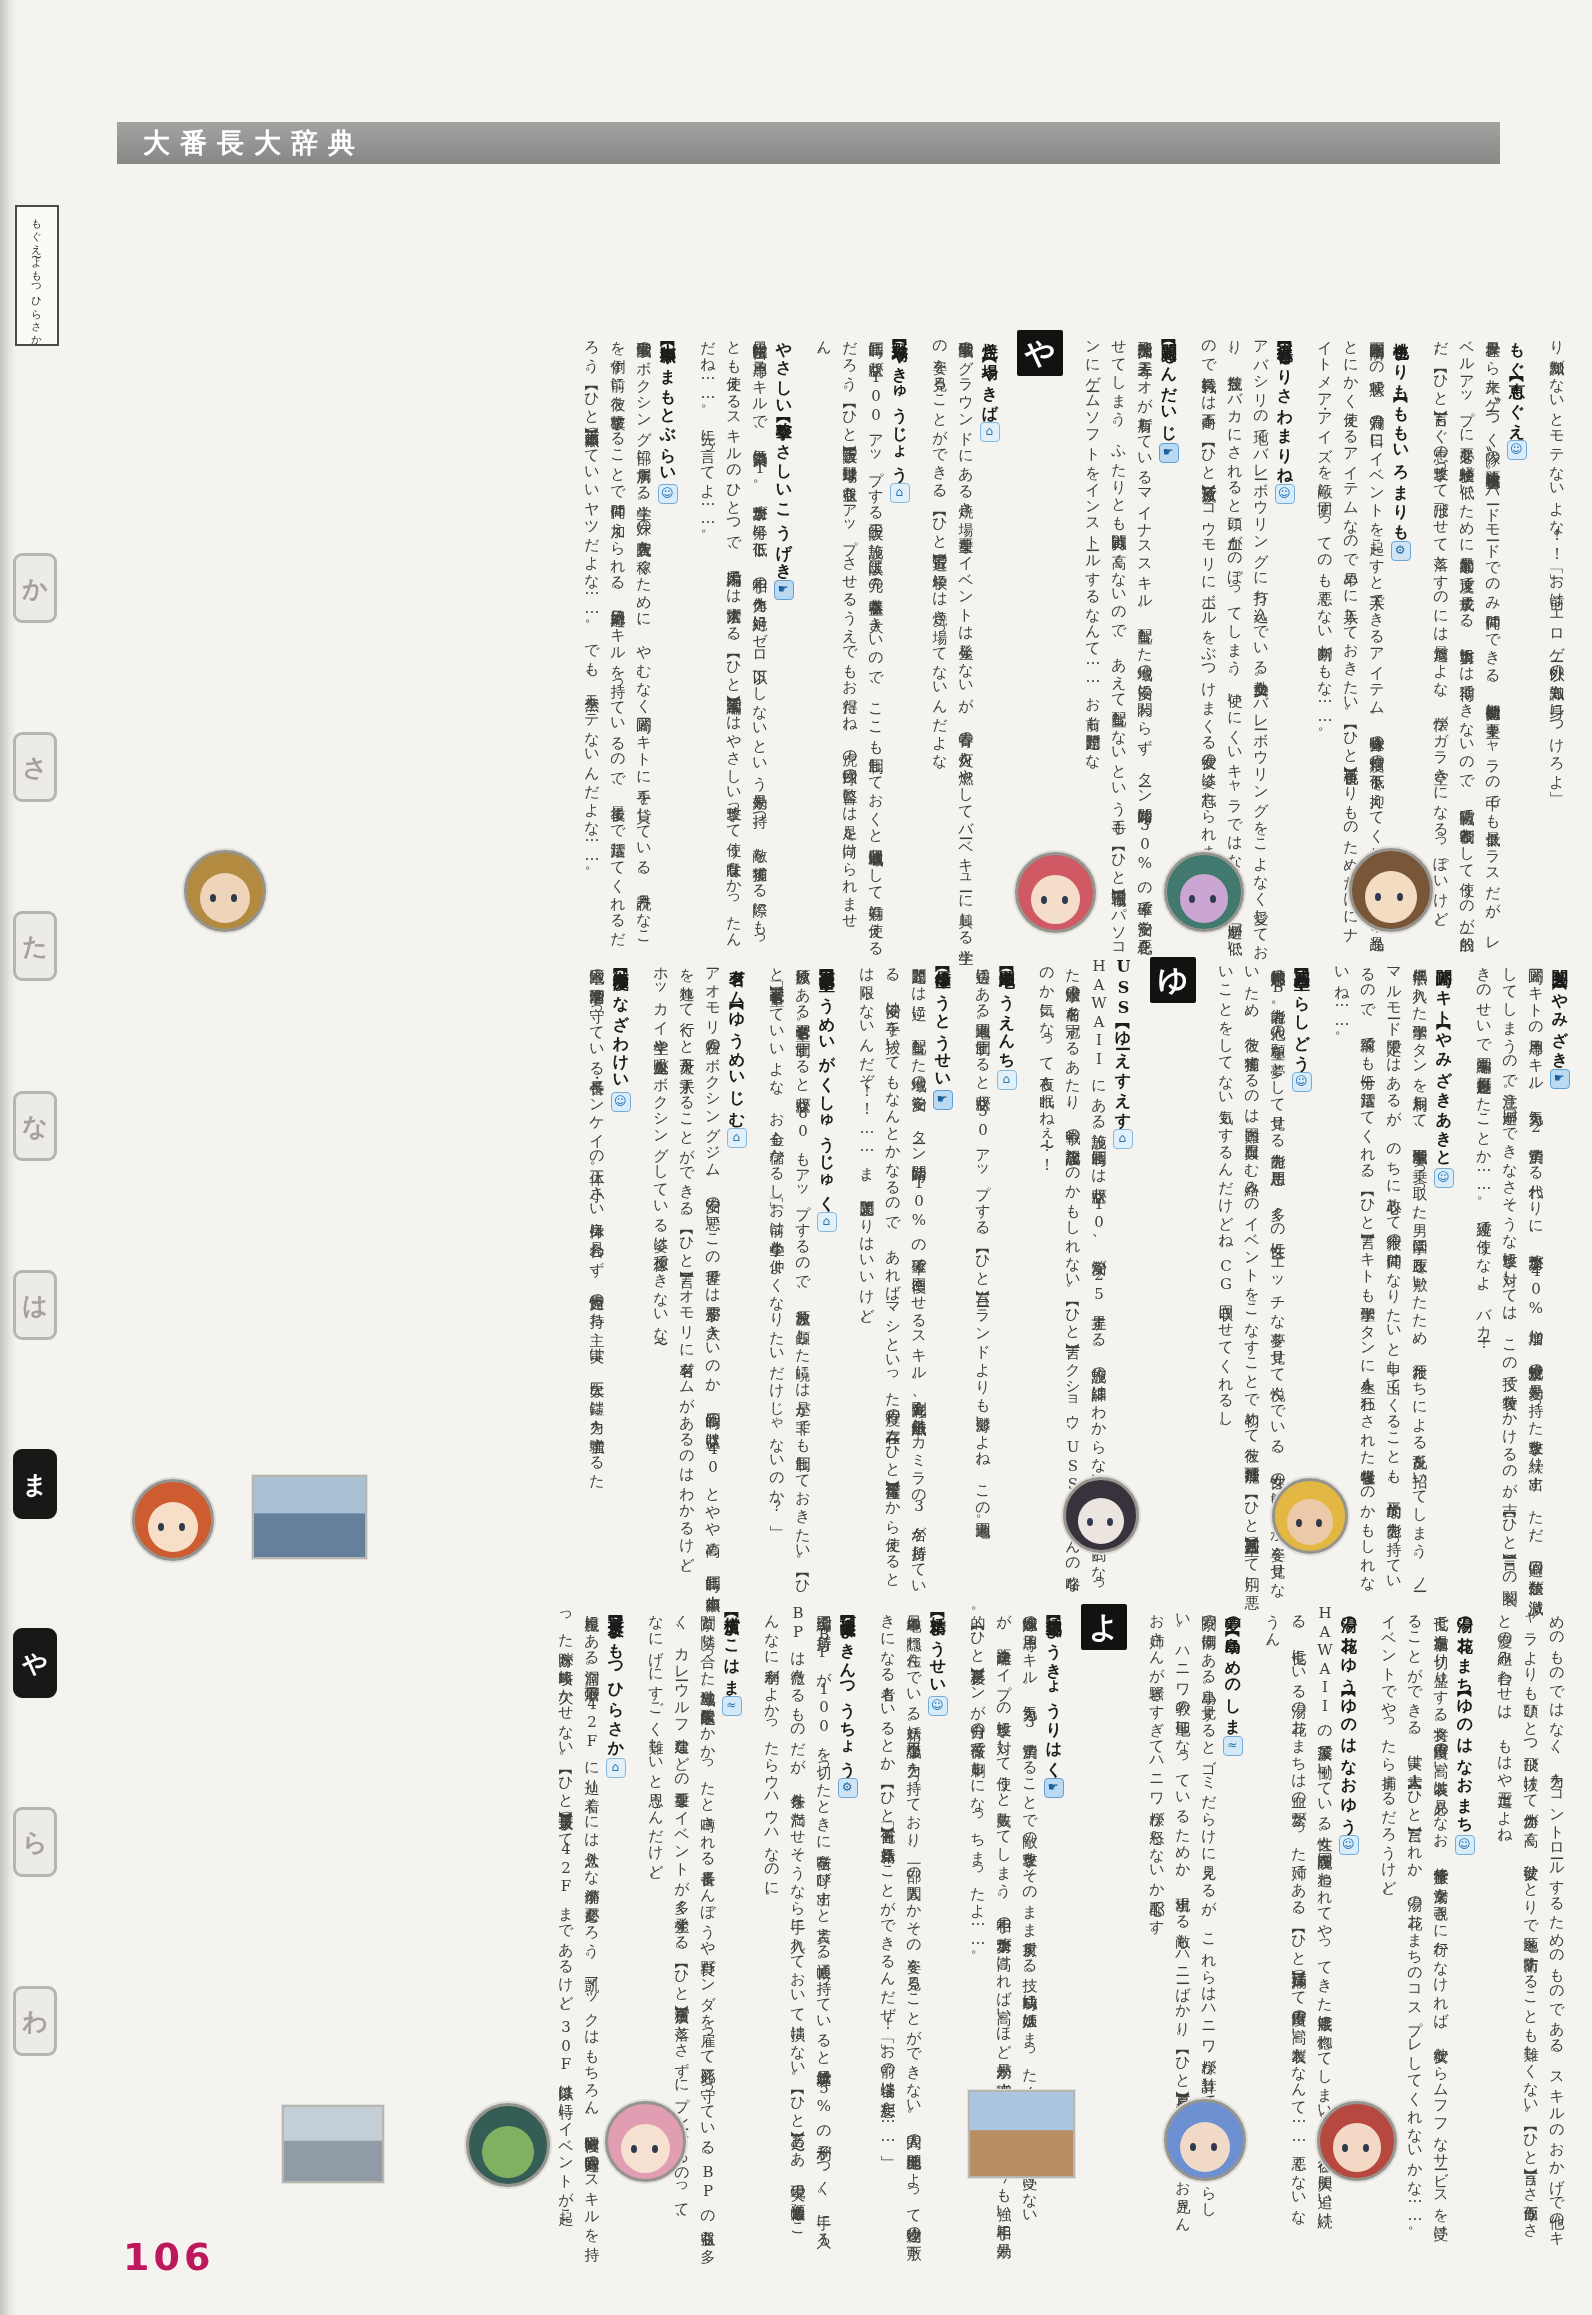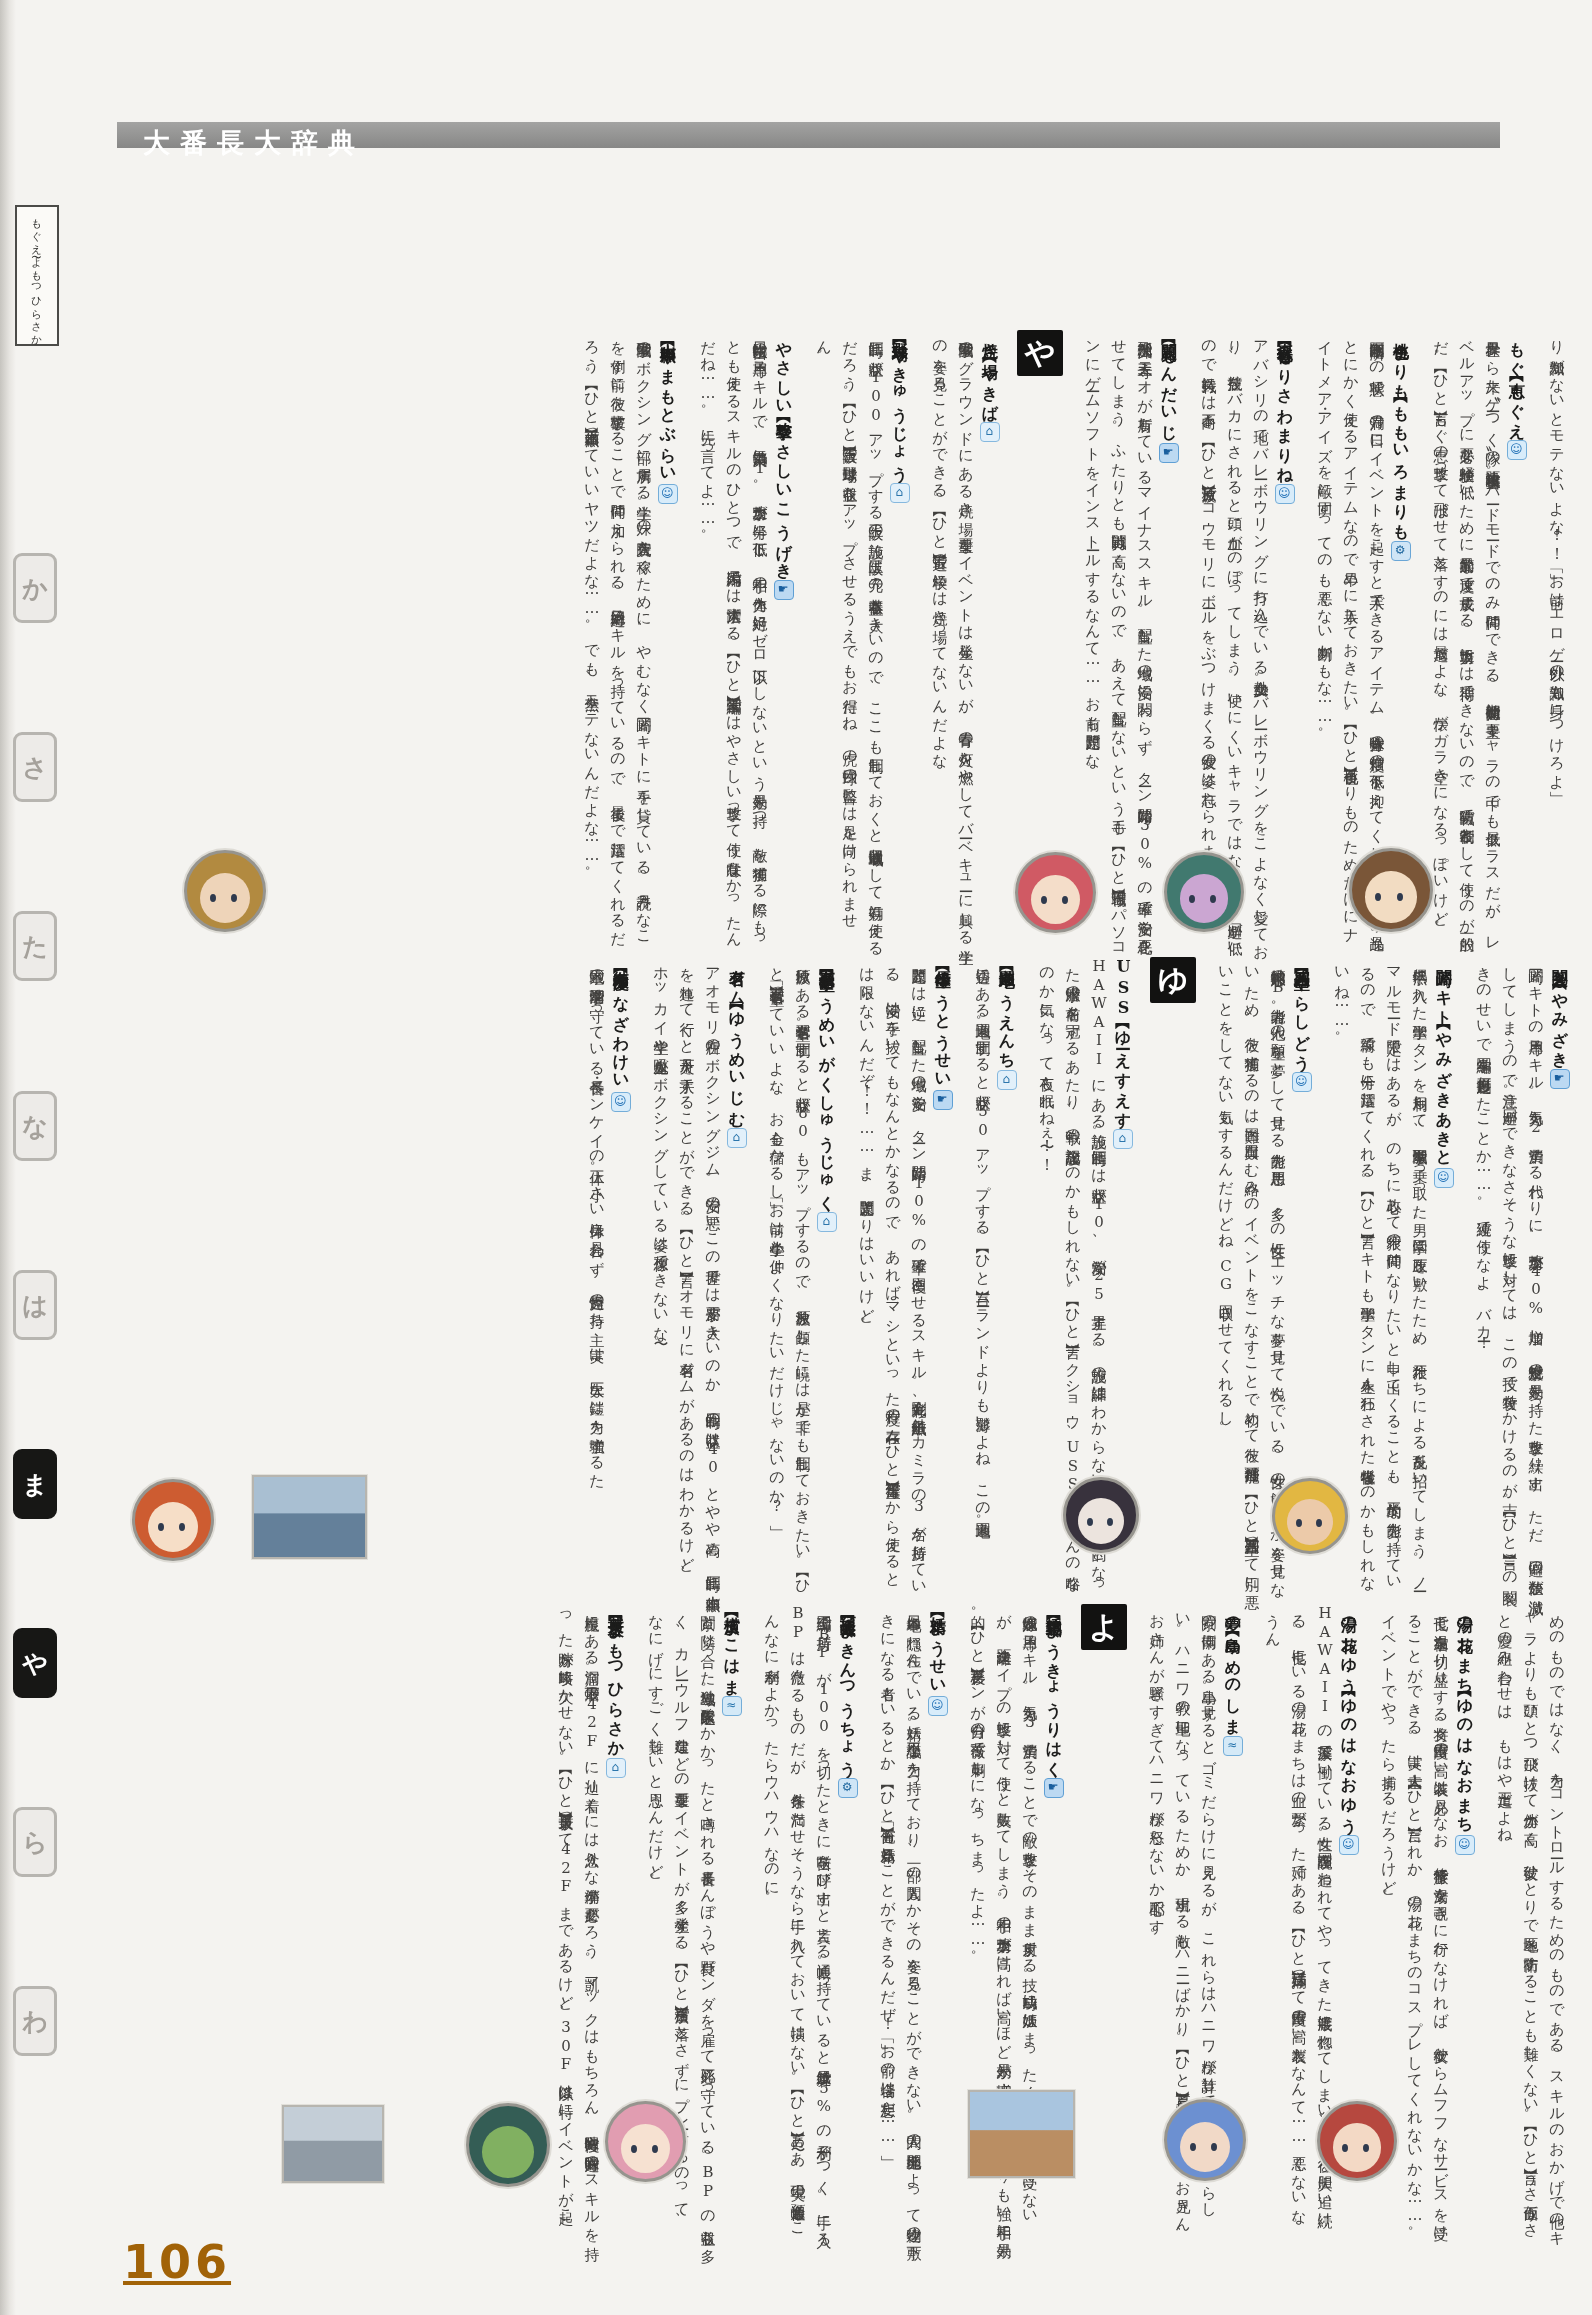--- a/index.html
+++ b/index.html
@@ -1,20 +1,20 @@
 <!DOCTYPE html>
 <html><head>
 <meta charset="utf-8">
 <style>
   html,body{margin:0;padding:0;background:#dddbd6;}
   .page{position:relative;width:1592px;height:2315px;background:#f4f3f0;overflow:hidden;
         font-family:"DejaVu Serif","Liberation Serif",serif;}
   .gutter{position:absolute;left:0;top:0;width:16px;height:100%;
           background:linear-gradient(90deg,#c6c4bf 0%,#e7e5e1 60%,#f4f3f0 100%);}
-  .header{position:absolute;left:117px;top:122px;width:1383px;height:26px;box-sizing:border-box;
+  .header{position:absolute;left:117px;top:122px;width:1383px;height:42px;box-sizing:border-box;
           background:linear-gradient(#a3a3a2,#878786);color:#fff;
           font-family:"DejaVu Sans","Liberation Sans",sans-serif;font-weight:bold;
           font-size:27px;line-height:42px;padding-left:26px;letter-spacing:10px;}
   .range{position:absolute;left:15px;top:205px;width:44px;height:141px;border:2px solid #4b4b48;
          background:#fbfaf7;display:flex;align-items:center;justify-content:center;box-sizing:border-box;}
   .range span{writing-mode:vertical-rl;text-orientation:upright;font-size:10.4px;color:#2e2e2c;
          letter-spacing:1px;font-family:"DejaVu Sans","Liberation Sans",sans-serif;}
   .tab{position:absolute;left:13px;width:44px;height:70px;border-radius:9px;box-sizing:border-box;
        font-family:"DejaVu Sans","Liberation Sans",sans-serif;font-weight:bold;font-size:25px;
        display:flex;align-items:center;justify-content:center;}
@@ -42,22 +42,22 @@
   .ic-item {background:#cfe5f6;border:1px solid #6aa6d6;color:#20689f;}
   .ic-scene{background:#d4e9f7;border:1px solid #74add8;color:#2472ab;}
   .marker-box{width:46px;height:46px;background:#121211;color:#fff;border-radius:2px;
         font-family:"DejaVu Sans","Liberation Sans",sans-serif;font-weight:bold;font-size:30px;
         display:flex;align-items:center;justify-content:center;writing-mode:horizontal-tb;}
   .portrait{position:absolute;border-radius:50%;border:3px solid #96948e;
         box-shadow:0 0 0 2px #dedcd6;overflow:hidden;}
   .p-skin{position:absolute;left:17%;top:26%;width:66%;height:66%;border-radius:50%;}
   .p-eye{position:absolute;width:6px;height:8px;background:#2f3a4e;border-radius:50%;top:54%;}
   .photo{position:absolute;border:2px solid #b7b5af;box-shadow:0 0 0 1px #e2e0da;}
-  .pagenum{position:absolute;left:123px;top:2235px;color:#a16207;letter-spacing:4px;
-        font-family:"DejaVu Sans","Liberation Sans",sans-serif;font-weight:bold;font-size:46px;text-decoration:underline;}
+  .pagenum{position:absolute;left:123px;top:2235px;color:#be185d;letter-spacing:4px;
+        font-family:"DejaVu Sans","Liberation Sans",sans-serif;font-weight:bold;font-size:38px;}
 </style>
 </head>
 <body>
 
 <div class="page">
   <div class="gutter"></div>
   <div class="header">大番長大辞典</div>
   <div class="range">
     <span>もぐえ〜よもつひらさか</span>
   </div>

